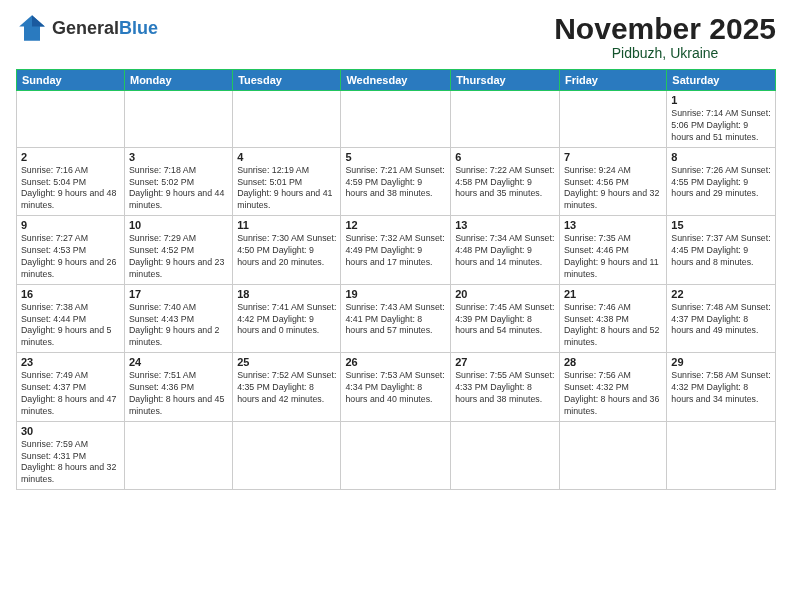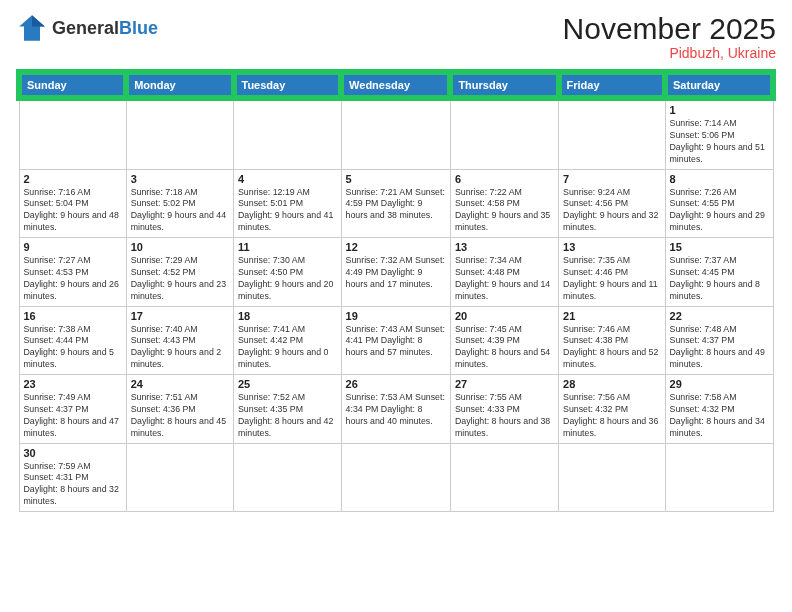--- a/index.html
+++ b/index.html
@@ -38,42 +38,43 @@
     }
     .logo-icon {
       width: 32px;
       height: 32px;
     }
     .title-block {
       text-align: right;
     }
     .title-block h1 {
       font-size: 30px;
-      font-weight: normal;
+      font-weight: bold;
       color: #222;
       line-height: 1.1;
     }
     .title-block h2 {
       font-size: 14px;
       font-weight: normal;
-      color: #ef4444;
+      color: #14532d;
+      text-align: center;
     }
     .calendar {
       width: 100%;
       border-collapse: collapse;
       font-size: 9.5px;
     }
     .calendar thead th {
       background-color: #2a7abf;
       color: #fff;
       text-align: left;
       padding: 4px 5px;
       font-size: 11px;
       font-weight: bold;
-      border: 6px solid #22c55e;
+      border: 1px solid #22c55e;
     }
     .calendar tbody td {
       border: 1px solid #ccc;
       vertical-align: top;
       padding: 3px 4px;
       width: 113px;
       min-height: 60px;
       background: #fff;
     }
     .day-number {

